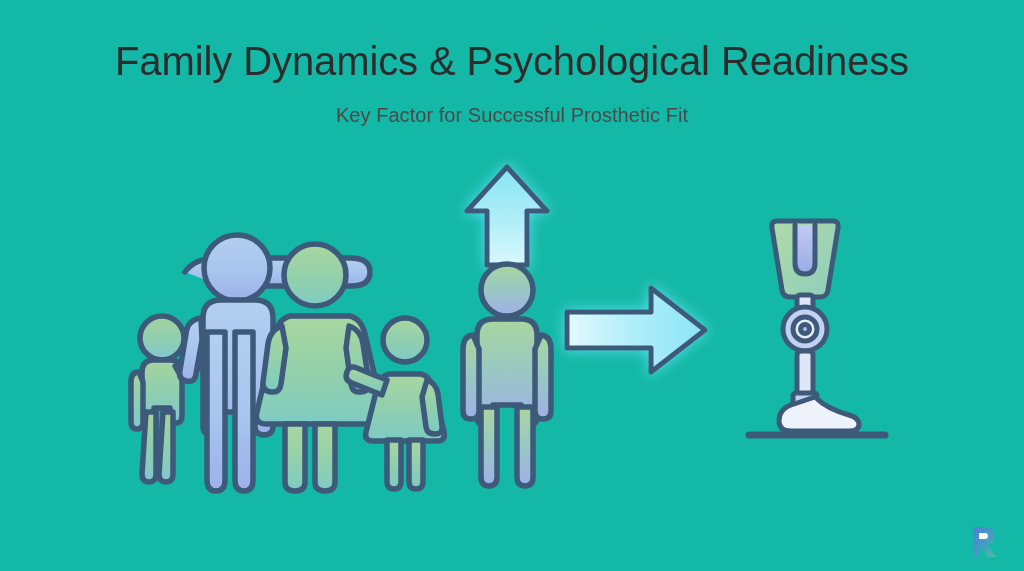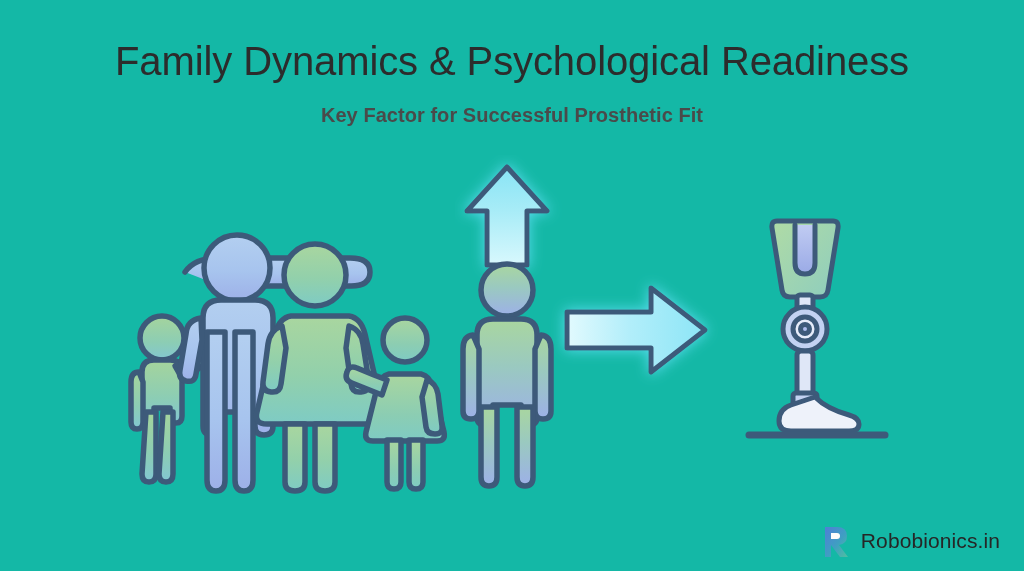--- a/index.html
+++ b/index.html
@@ -35,21 +35,21 @@
     font-size: 40px;
     font-weight: 400;
     color: #2c2c2c;
     letter-spacing: -0.1px;
     line-height: 1.15;
     margin: 0;
   }
   .subtitle {
     font-family: "Liberation Sans", sans-serif;
     font-size: 20px;
-    font-weight: 700;
+    font-weight: 400;
     color: #4a4a4a;
     margin: 0;
     padding-top: 20px;
     letter-spacing: 0.05px;
   }
 
   
   .stage {
     position: absolute;
     left: 0;
@@ -262,16 +262,15 @@
         <linearGradient id="gLogo" x1="0" y1="0" x2="1" y2="1">
           <stop offset="0%" stop-color="#4f7fd6"></stop>
           <stop offset="55%" stop-color="#3f9fc2"></stop>
           <stop offset="100%" stop-color="#4fbfa0"></stop>
         </linearGradient>
       </defs>
 
       <path d="M3 2 h12 q10 0 10 9 q0 8 -8 9 l9 12 h-8 l-9 -12 v12 h-6 z" fill="url(#gLogo)"></path>
       <path d="M9 8 v6 h6 q3 0 3 -3 q0 -3 -3 -3 z" fill="#fdfdfb"></path>
     </svg>
-    <span class="logo-text">Robobionics.in</span>
   </div>
 
 </div>
 
 </body></html>

